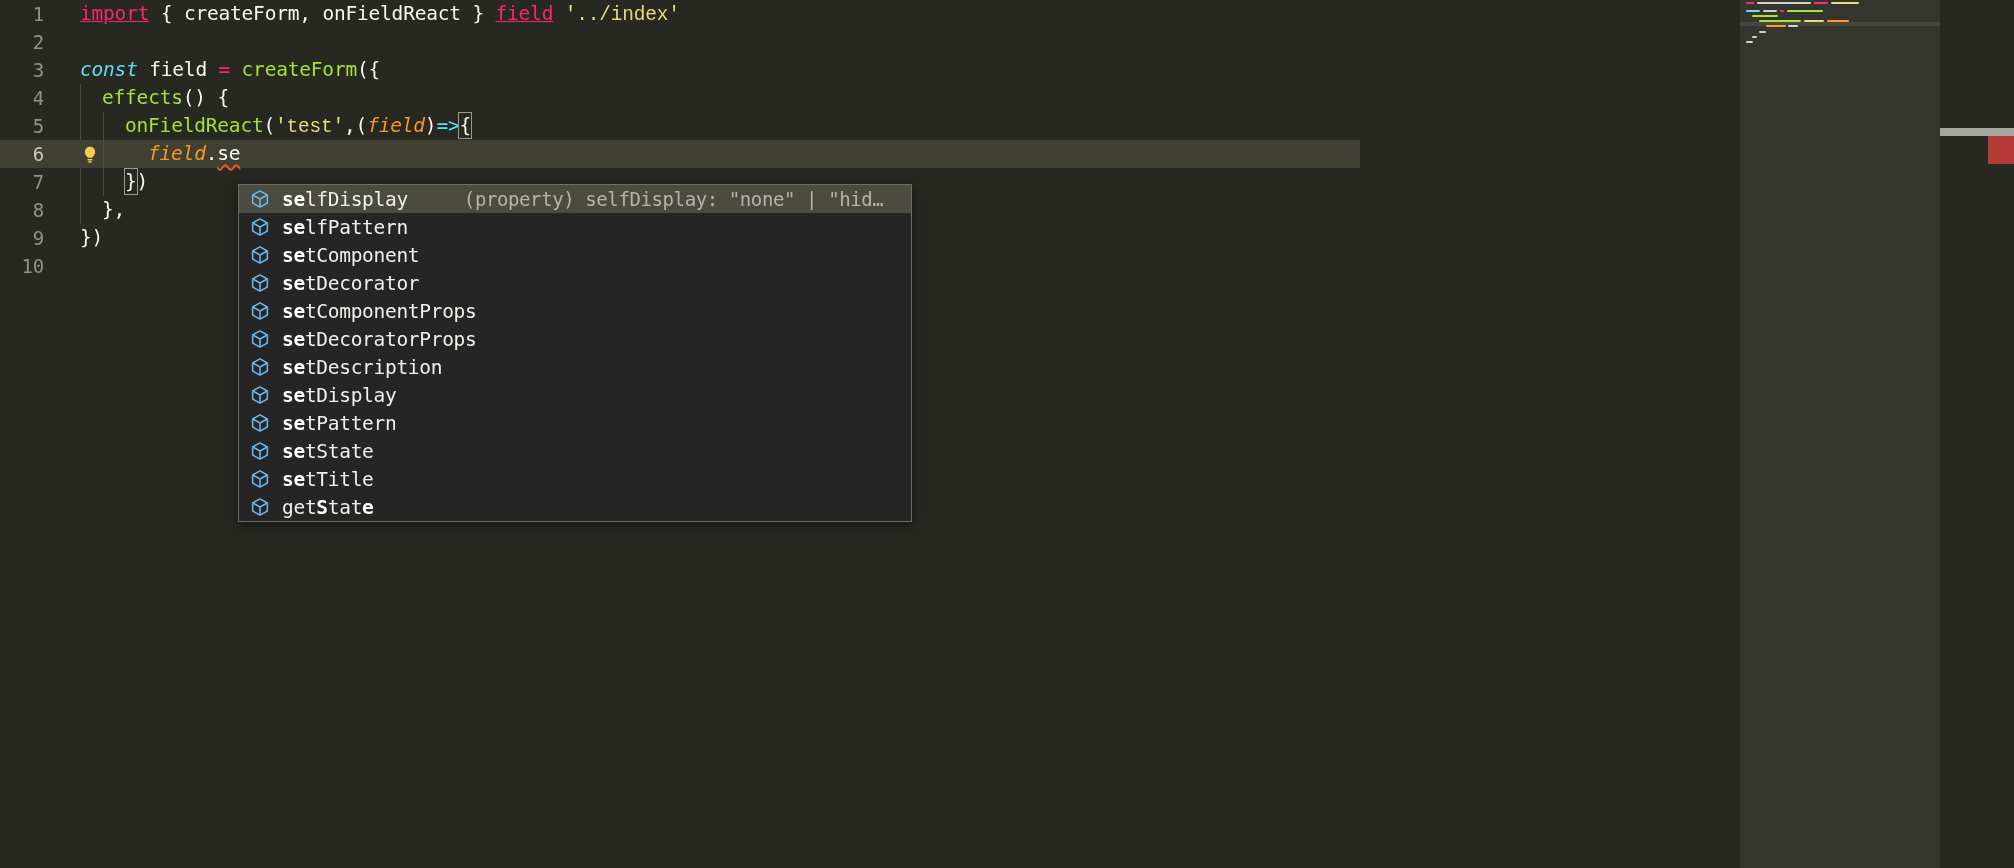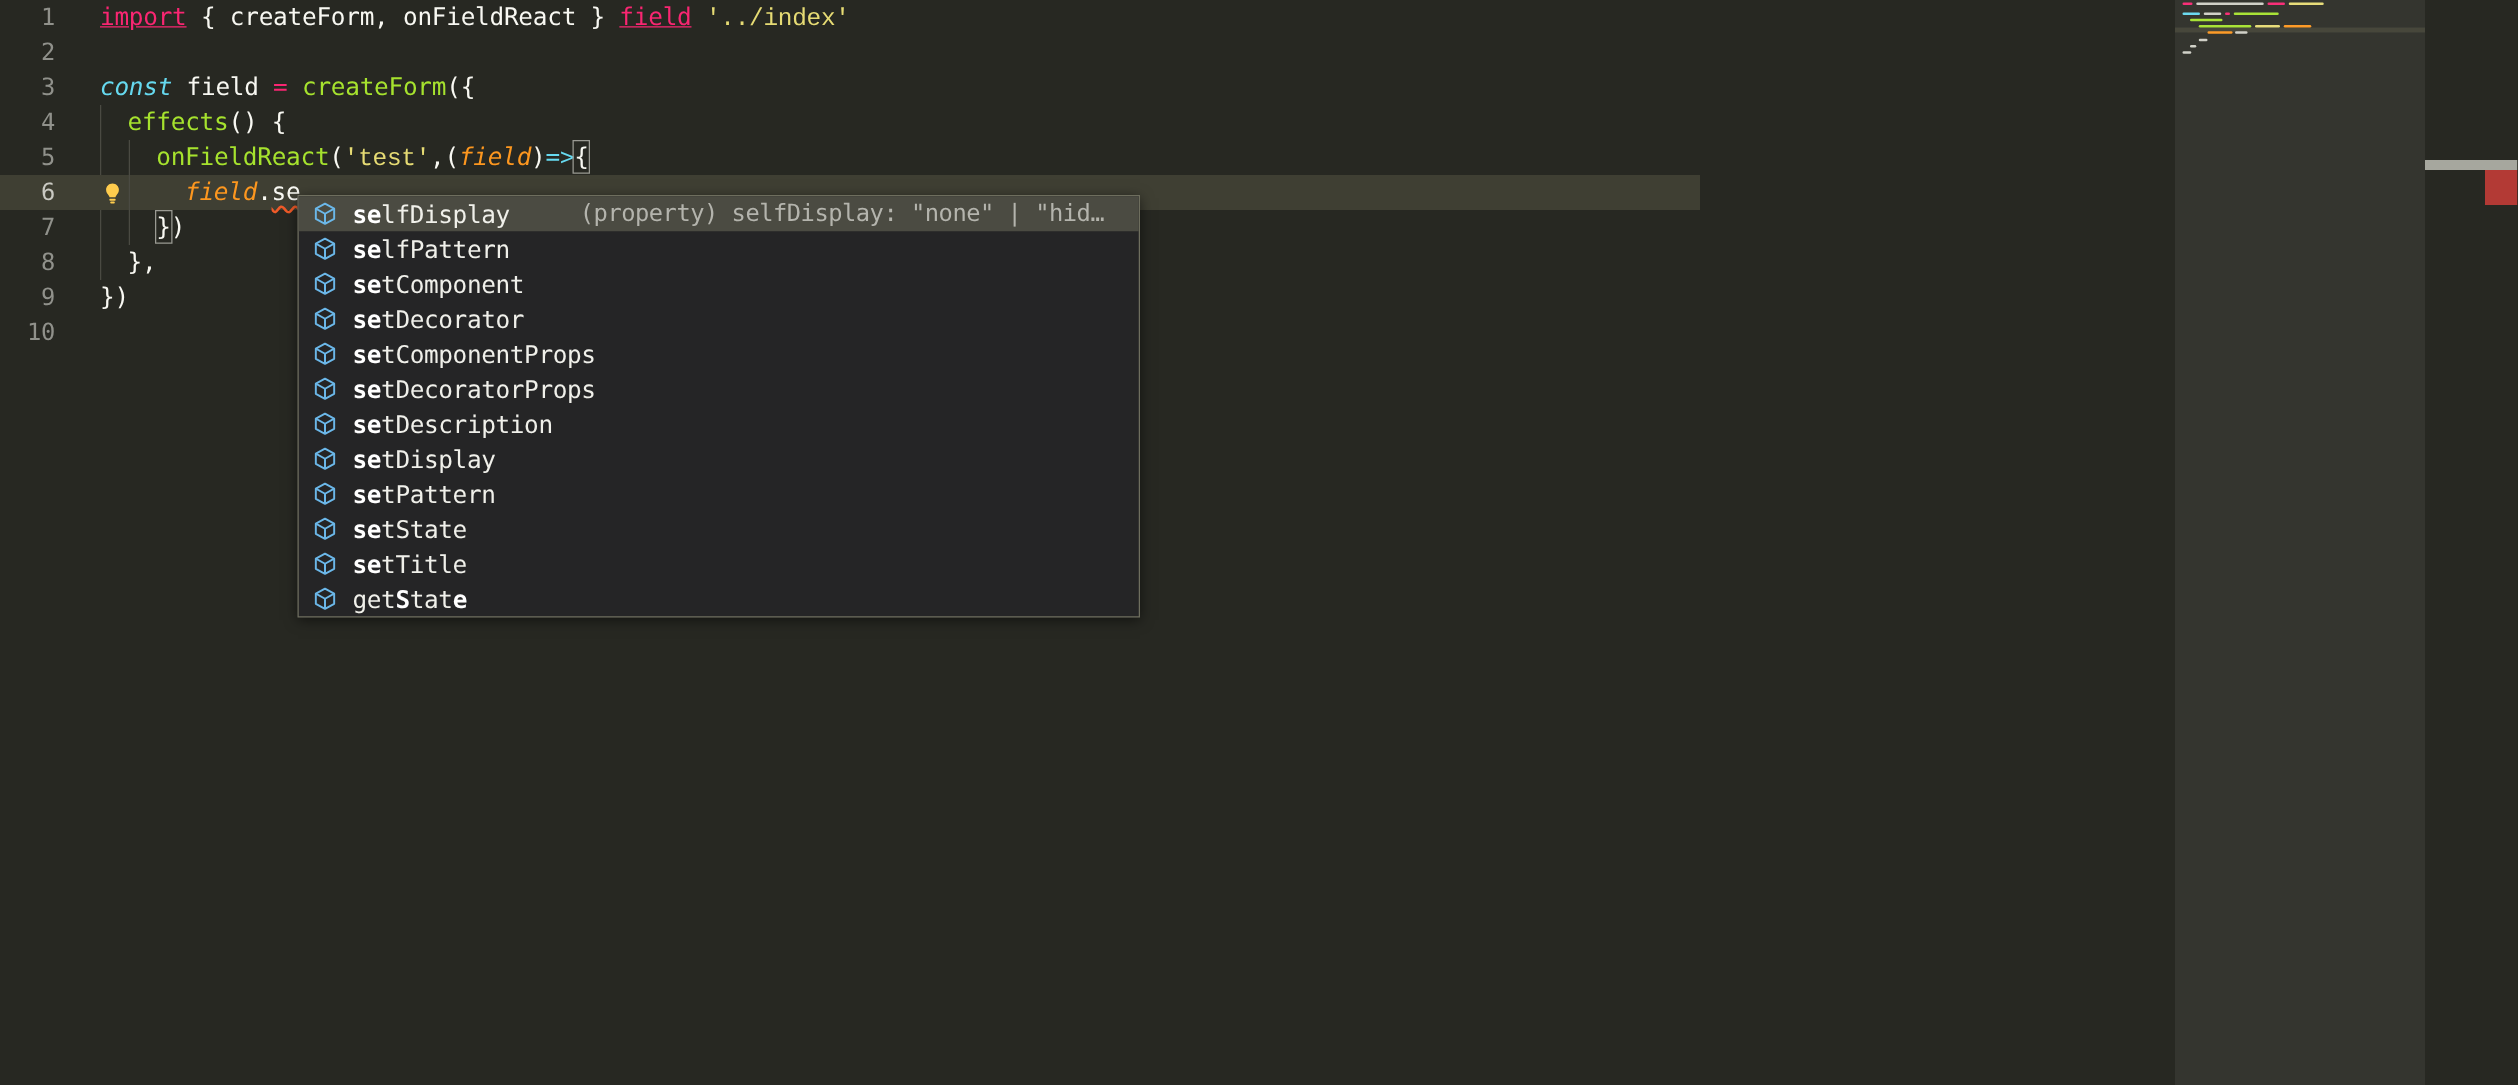--- a/index.html
+++ b/index.html
@@ -98,21 +98,21 @@
     left: 79px;
     top: 4px;
     width: 22px;
     height: 22px;
   }
 
   
   .suggest {
     position: absolute;
     left: 238px;
-    top: 156px;
+    top: 184px;
     width: 672px;
     background: #252526;
     border: 1px solid #6e6e5e;
     box-shadow: 0 2px 10px rgba(0,0,0,.55);
     z-index: 50;
   }
 
   .suggest-row {
     display: flex;
     align-items: center;

